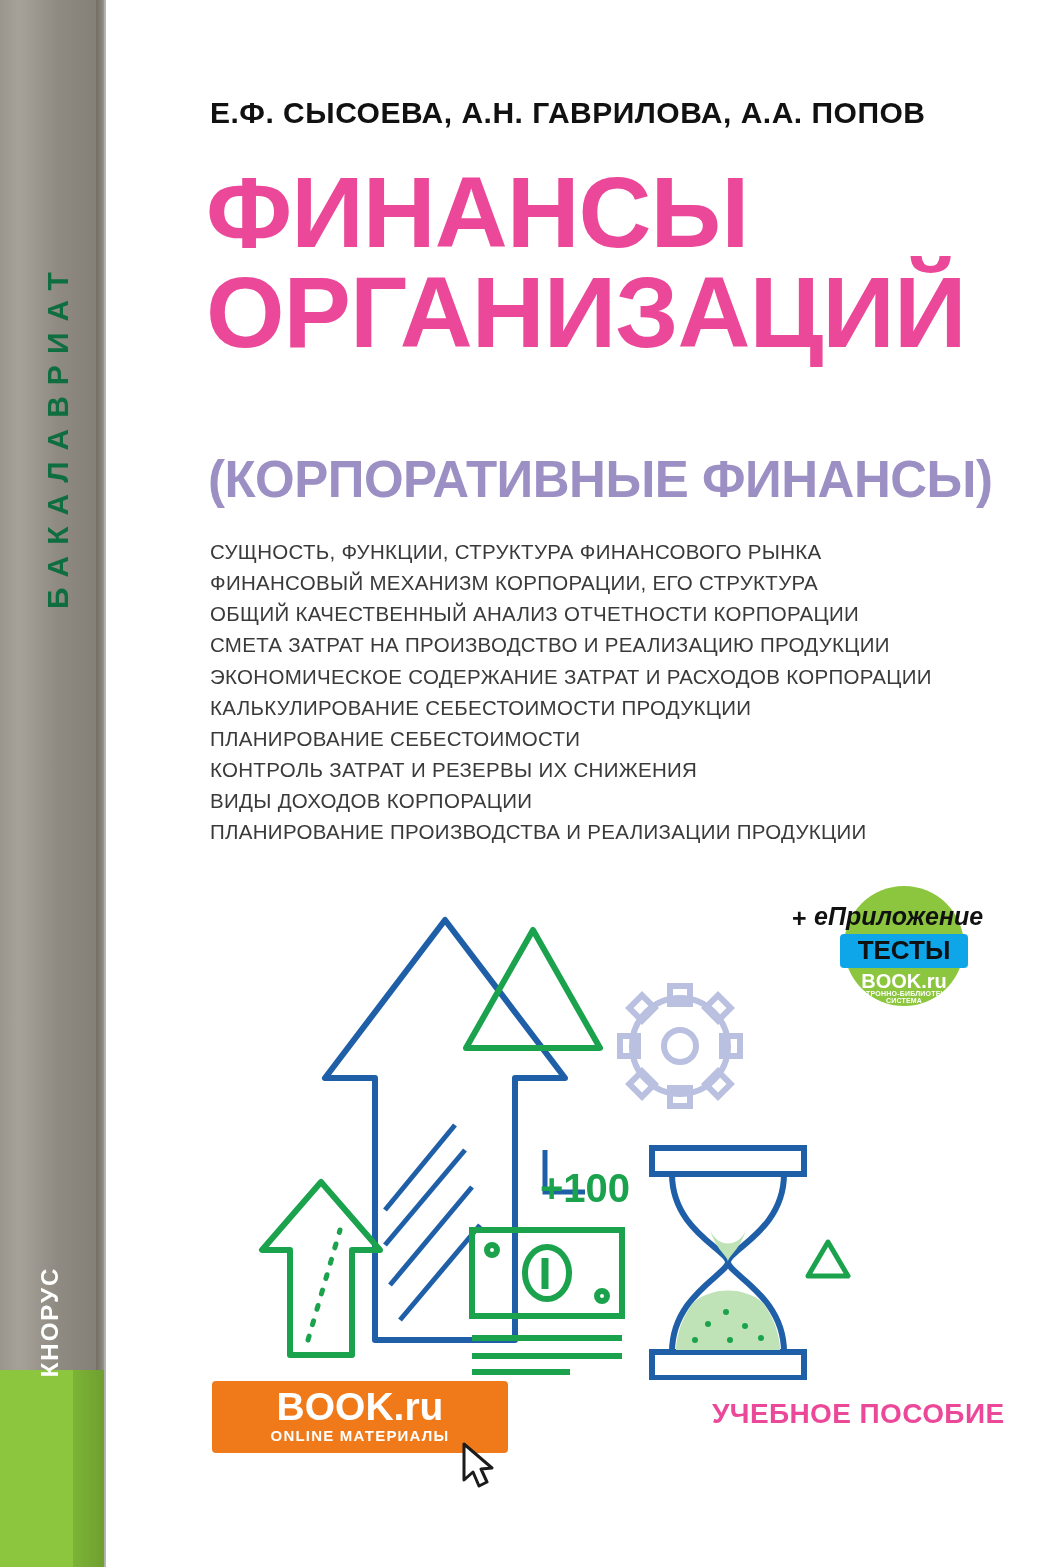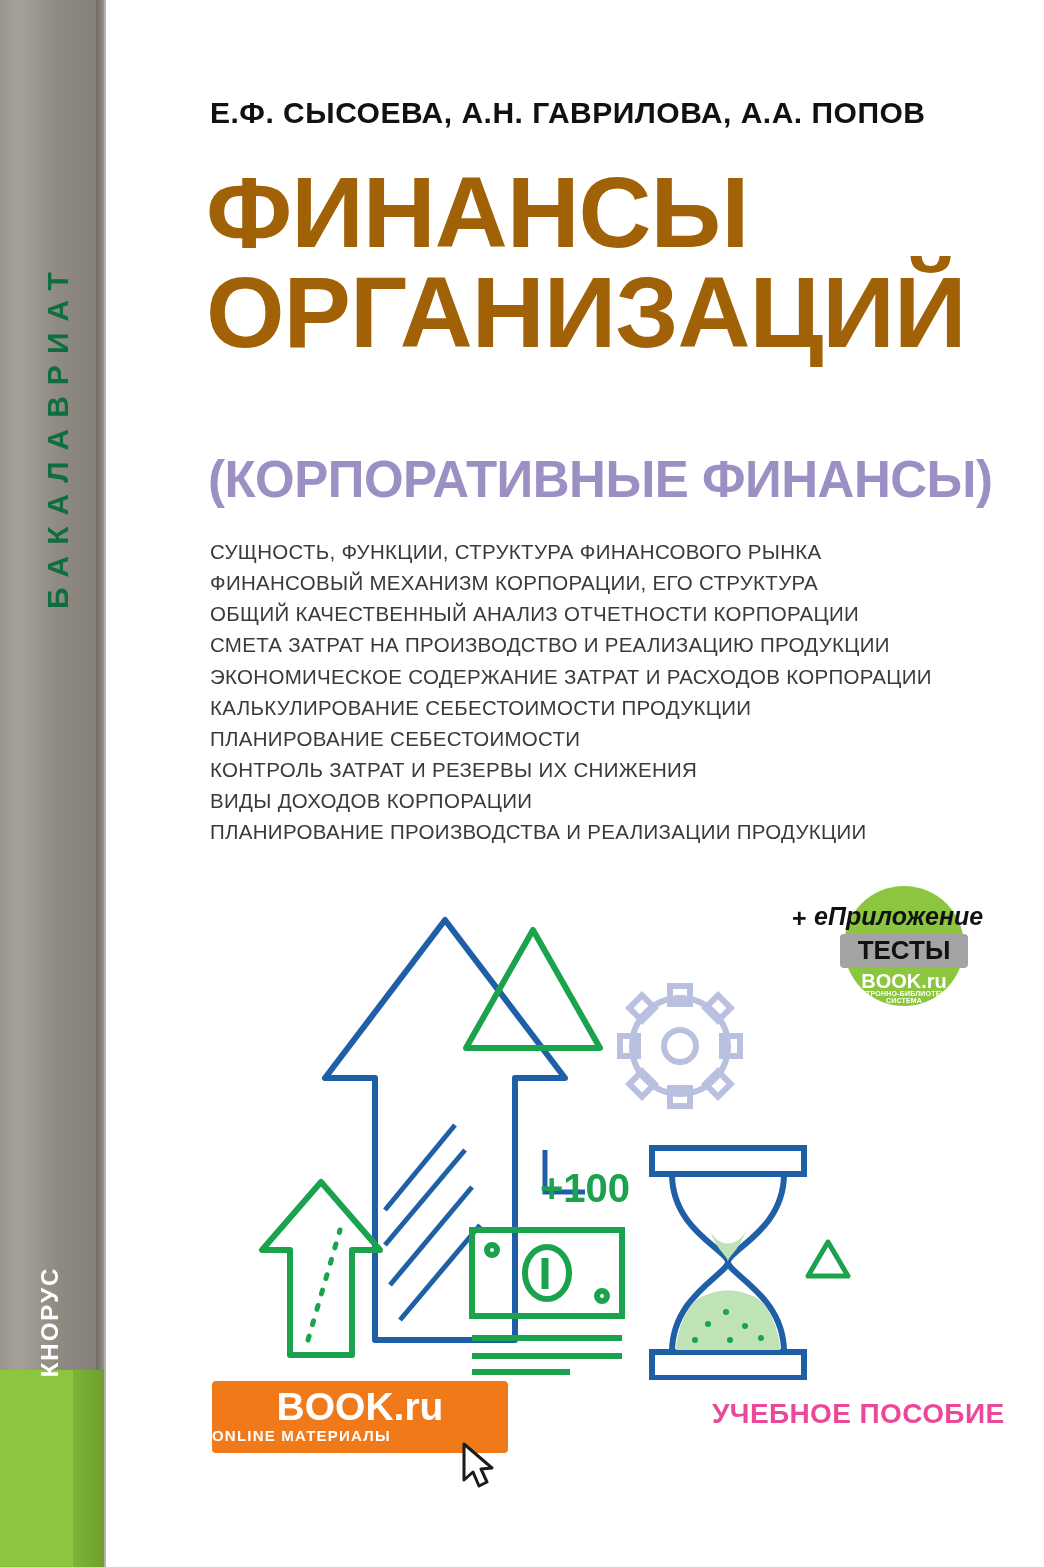--- a/index.html
+++ b/index.html
@@ -90,21 +90,21 @@
     white-space: nowrap;
   }
   .title {
     position: absolute;
     left: 206px;
     top: 162px;
     width: 810px;
     font-size: 101px;
     font-weight: bold;
     line-height: 0.99;
-    color: #a16207;
+    color: #ec4899;
     letter-spacing: -1px;
   }
   .title .line2 { display: block; }
   .subtitle {
     position: absolute;
     left: 208px;
     top: 450px;
     width: 820px;
     font-size: 51px;
     font-weight: bold;
@@ -154,21 +154,21 @@
     width: 296px;
     text-align: center;
     font-size: 39px;
     font-weight: bold;
     color: #ffffff;
   }
   .bookru .b-sub {
     position: absolute;
     left: 0; top: 46px;
     width: 296px;
-    text-align: left;
+    text-align: center;
     font-size: 15px;
     font-weight: bold;
     color: #ffffff;
     letter-spacing: 1.2px;
   }
   .cursor {
     position: absolute;
     left: 462px;
     top: 1442px;
     width: 34px;
@@ -203,21 +203,21 @@
     font-style: italic;
     font-weight: bold;
     color: #111111;
     white-space: nowrap;
   }
   .eapp-tests {
     position: absolute;
     left: 48px; top: 48px;
     width: 128px;
     text-align: center;
-    background: #a3a3a3;
+    background: #0ea5e9;
     border-radius: 4px;
     font-size: 26px;
     font-weight: bold;
     color: #111111;
     padding: 1px 0 2px 0;
   }
   .eapp-bookru {
     position: absolute;
     left: 52px; top: 84px;
     width: 120px;

